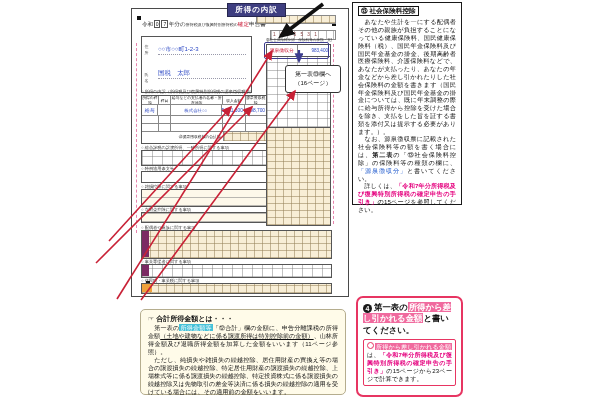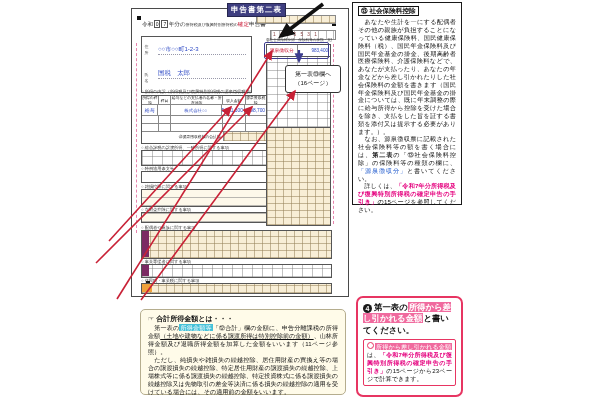--- a/index.html
+++ b/index.html
@@ -168,21 +168,21 @@
   <div class="abs boxed whitegrid" style="left:9px;top:255px;width:189px;height:12px;">
     <div class="abs purplecell" style="left:0;top:0;width:7px;height:11px;"></div>
   </div>
   <div class="abs tbar" style="left:9px;top:269px;width:190px;">○ 住民税・事業税に関する事項</div>
   <div class="abs boxed cellgrid" style="left:9px;top:274px;width:189px;height:9px;">
     <div class="abs orangecell" style="left:0;top:0;width:10px;height:8px;"></div>
   </div>
 </div>
 
 <div id="badge" class="abs">
-    <span>申告書第二表</span>
+    <span>所得の内訳</span>
   </div>
 
 <div id="note13" class="abs">
   <span class="title">⑬ 社会保険料控除</span>
   <div><span>　あなたや生計を一にする配偶者その他の親族が負担することになっている健康保険料、国民健康保険料（税）、国民年金保険料及び国民年金基金の掛金、後期高齢者医療保険料、介護保険料などで、あなたが支払ったり、あなたの年金などから差し引かれたりした社会保険料の金額を書きます（国民年金保険料及び国民年金基金の掛金については、既に年末調整の際に給与所得から控除を受けた場合を除き、支払をした旨を証する書類を添付又は提示する必要があります。）。</span></div>
   <div><span>　なお、源泉徴収票に記載された社会保険料等の額を書く場合には、</span><span class="bold">第二表</span><span>の「⑬社会保険料控除」の保険料等の種類の欄に、</span><span class="blue-q">「源泉徴収分」</span><span>と書いてください。</span></div>
   <div><span>　詳しくは、</span><span class="magenta">「令和7年分所得税及び復興特別所得税の確定申告の手引き」</span><span>の15ページを参照してください。</span></div>
 </div>
 
 <div id="summary" class="abs">

